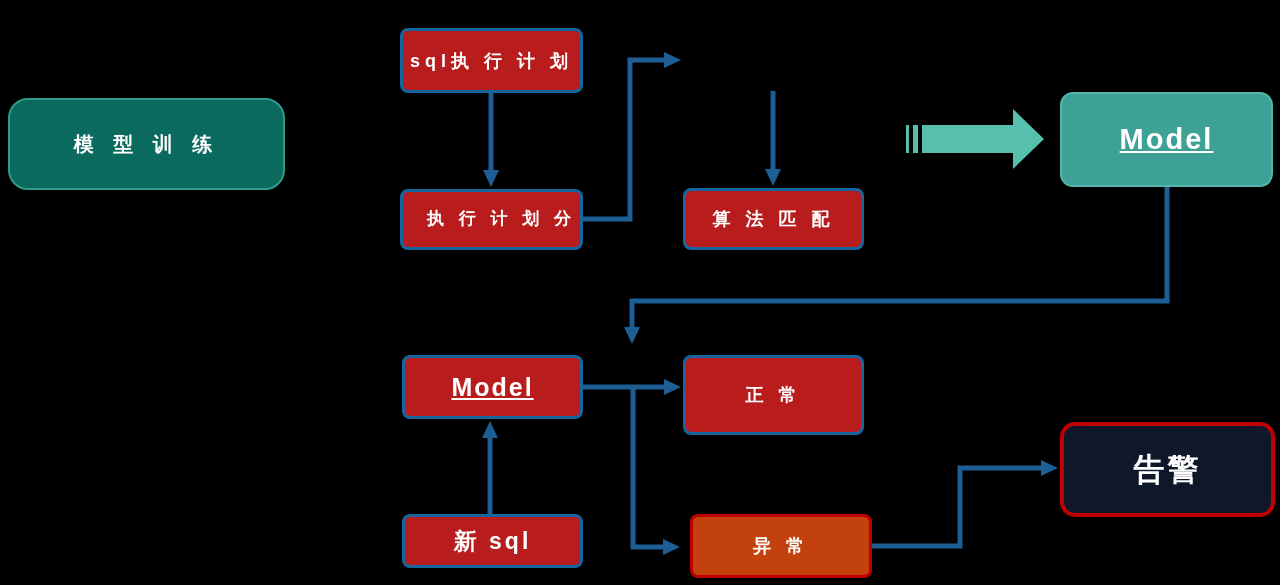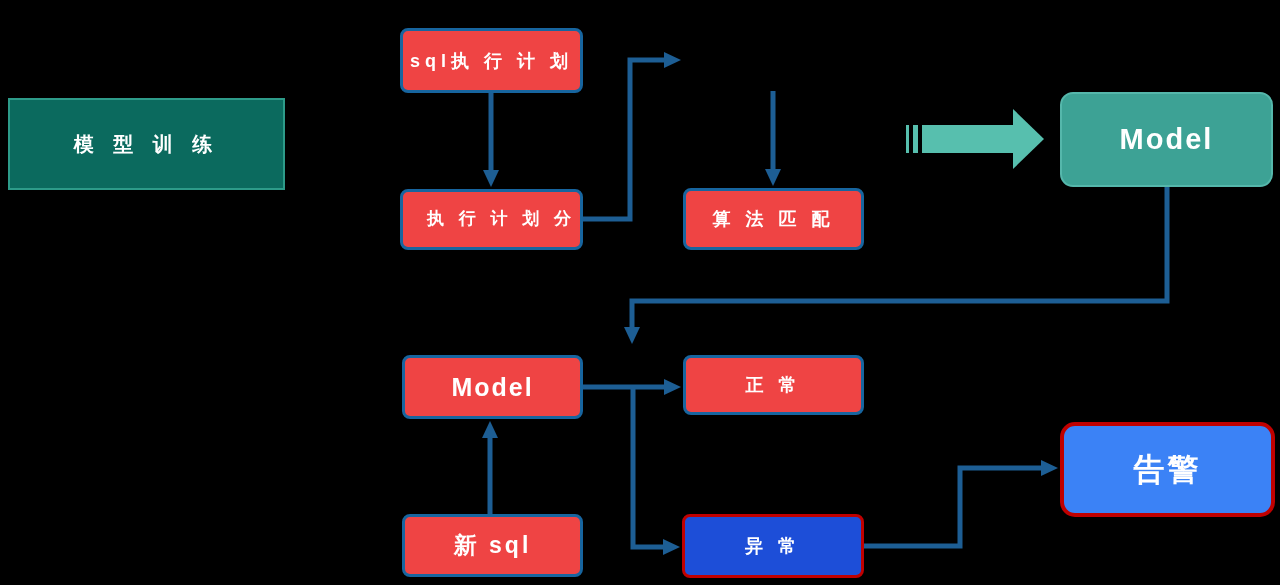--- a/index.html
+++ b/index.html
@@ -30,62 +30,64 @@
     text-align: center;
     color: #ffffff;
     font-weight: bold;
     box-sizing: border-box;
     white-space: nowrap;
   }
   
   .stage {
     background: #0b6a5e;
     border: 2px solid #2d9b89;
-    border-radius: 0;
+    border-radius: 20px;
     font-size: 20px;
     letter-spacing: 7px;
   }
   
   .node {
-    background: #ef4444;
+    background: #b91c1c;
     border: 3px solid #17659f;
     border-radius: 8px;
     font-size: 18px;
     letter-spacing: 5px;
   }
   
   .model-big {
     background: #3da295;
     border: 2px solid #55b7ab;
     border-radius: 13px;
     font-size: 29px;
     letter-spacing: 3px;
   }
   
   .danger {
-    background: #1d4ed8;
+    background: #c2410c;
     border: 3px solid #c00000;
     border-radius: 8px;
     font-size: 18px;
     letter-spacing: 5px;
+    margin-left: 8px;
   }
   .danger-big {
-    background: #3b82f6;
+    background: #0f172a;
     border: 4px solid #c00000;
     border-radius: 15px;
     font-size: 31px;
     letter-spacing: 3px;
   }
   .two-line {
     white-space: normal;
     line-height: 1.45;
   }
   .two-line span { display: block; }
   .latin {
     letter-spacing: 2px;
+    text-decoration: underline;
   }
   .model-small-text {
     font-size: 25px;
   }
   .newsql-text {
     font-size: 23px;
   }
 </style>
 </head>
 <body>
@@ -144,25 +146,25 @@
   </div>
 
   <div class="box model-big latin" style="left:1060px; top:92px; width:213px; height:95px;">
     <span>Model</span>
   </div>
 
   <div class="box node latin model-small-text" style="left:402px; top:355px; width:181px; height:64px;">
     <span>Model</span>
   </div>
 
-  <div class="box node newsql-text" style="left:402px; top:514px; width:181px; height:63px; letter-spacing:3px;">
+  <div class="box node newsql-text" style="left:402px; top:514px; width:181px; height:54px; letter-spacing:3px;">
     <span>新 sql</span>
   </div>
 
-  <div class="box node" style="left:683px; top:355px; width:181px; height:60px;">
+  <div class="box node" style="left:683px; top:355px; width:181px; height:80px;">
     <span>正 常</span>
   </div>
 
   <div class="box danger" style="left:682px; top:514px; width:182px; height:64px;">
     <span>异 常</span>
   </div>
 
   <div class="box danger-big" style="left:1060px; top:422px; width:215px; height:95px;">
     <span>告警</span>
   </div>

